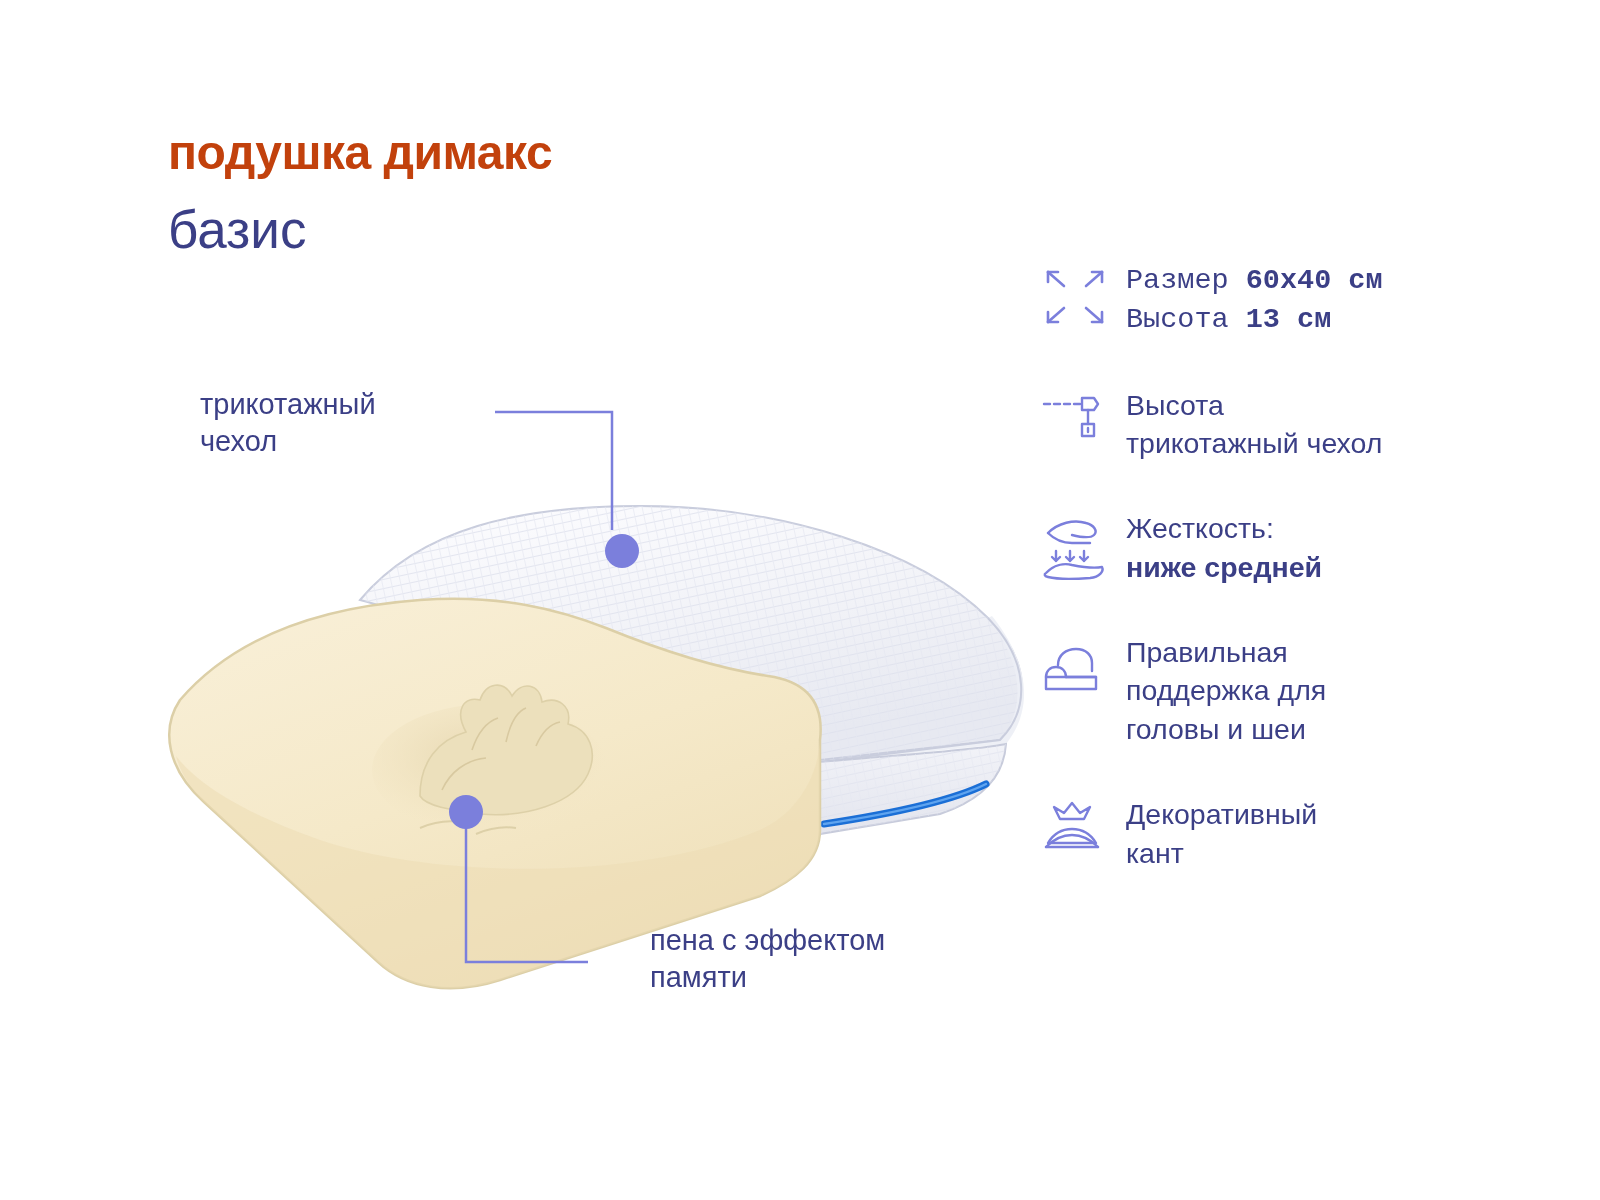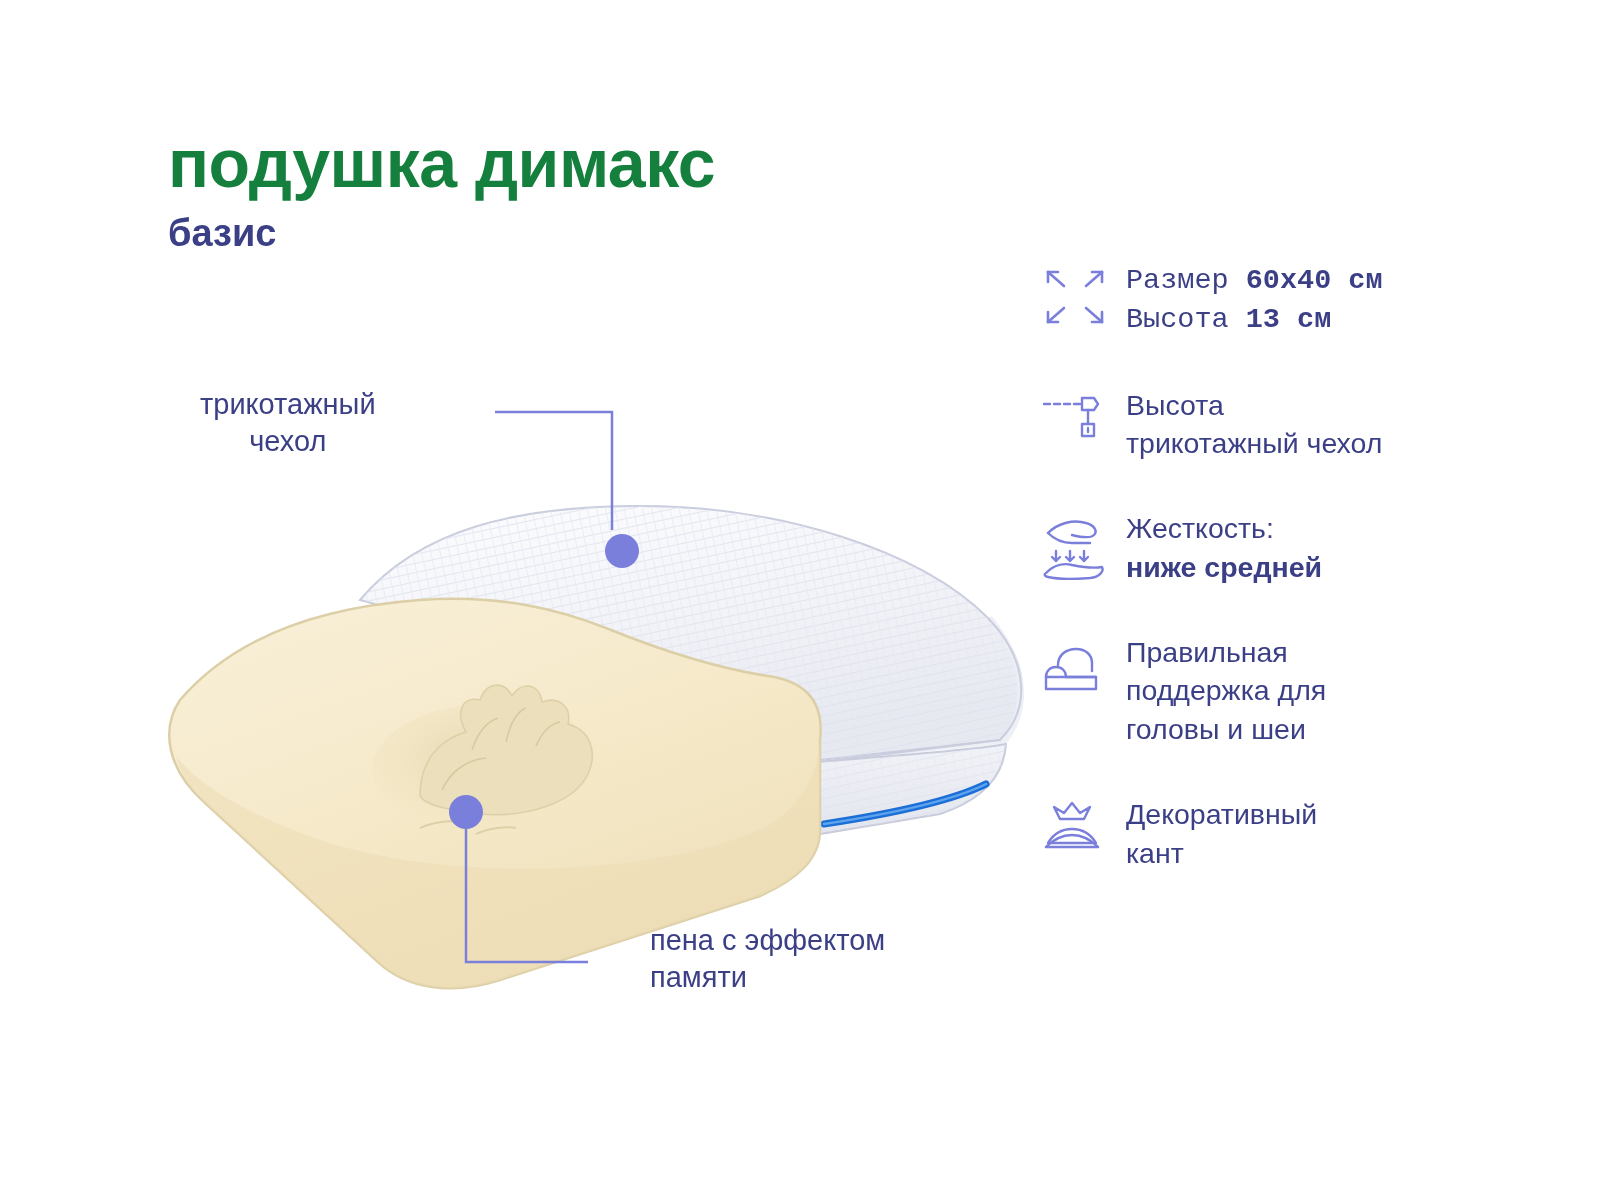--- a/index.html
+++ b/index.html
@@ -20,33 +20,33 @@
     inset: 0;
   }
 
   
   .title-block {
     position: absolute;
     left: 168px;
     top: 128px;
   }
   .title-main {
-    font-size: 68px;
+    font-size: 48px;
     font-weight: bold;
-    color: #15803d;
+    color: #c2410c;
     letter-spacing: -0.5px;
     line-height: 1.05;
     white-space: nowrap;
   }
   .title-sub {
-    font-size: 38px;
-    font-weight: bold;
+    font-size: 53px;
+    font-weight: normal;
     color: #3b3f86;
     line-height: 1.2;
-    margin-top: 12px;
+    margin-top: 20px;
   }
 
   
   .pillow {
     position: absolute;
     left: 120px;
     top: 410px;
     width: 960px;
     height: 620px;
   }
@@ -55,21 +55,21 @@
   .callout-label {
     position: absolute;
     font-size: 29px;
     font-weight: normal;
     color: #3b3f86;
     line-height: 1.28;
   }
   #callout-cover-label {
     left: 200px;
     top: 386px;
-    text-align: center;
+    text-align: left;
   }
   #callout-foam-label {
     left: 602px;
     top: 922px;
     text-align: left;
     margin-left: 48px;
   }
   .callout-svg {
     position: absolute;
     left: 0;

